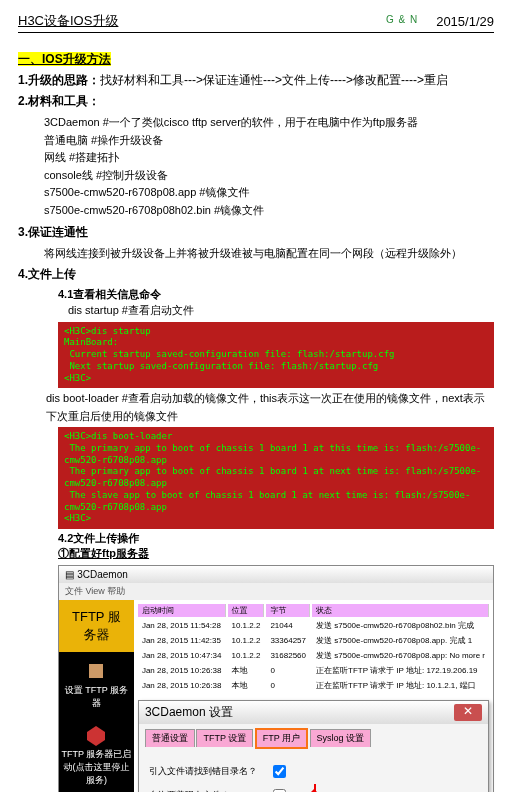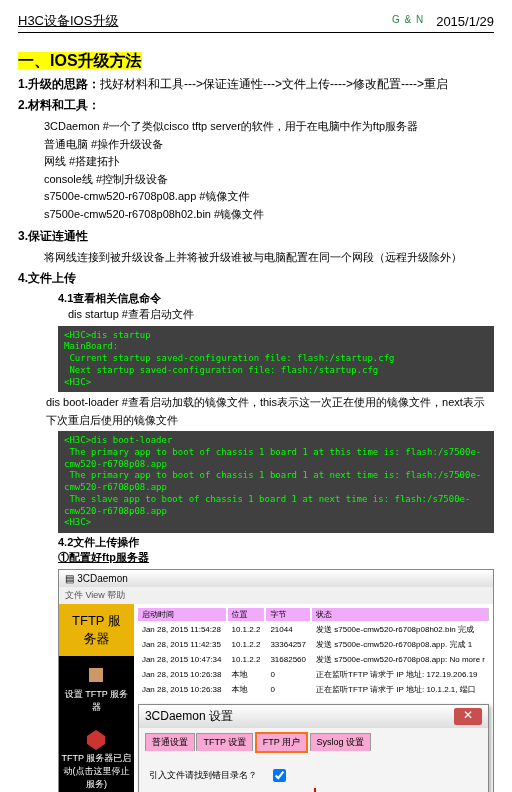--- a/index.html
+++ b/index.html
@@ -1,25 +1,25 @@
 <!DOCTYPE html>
 <html><head>
 <meta charset="utf-8">
 <style>
 body{margin:0;font-family:"Microsoft YaHei",SimSun,sans-serif;font-size:11px;background:#fff;color:#000;width:512px}
 .page{padding:12px 18px}
 .header{display:flex;justify-content:space-between;align-items:center;border-bottom:1px solid #000;padding-bottom:2px;margin-bottom:18px}
 .title{font-size:13px;text-decoration:underline}
 .gn{color:#2a8a3a;font-size:10px;letter-spacing:1px}
 .date{font-size:13px}
-.hl{background:#ffff00;font-weight:bold;font-size:16px;}
+.hl{background:#ffff00;font-weight:bold;font-size:12px;text-decoration:underline}
 .h2{font-weight:bold;font-size:12px;margin:4px 0}
 .ind1{margin-left:26px;font-size:11px;line-height:1.6}
 .ind2{margin-left:40px;font-size:11px;font-weight:bold}
-.term{background:#404040;color:#0f0;font-family:monospace;font-size:9px;padding:4px 6px;margin:2px 0 2px 40px;line-height:1.3;white-space:pre-wrap}
+.term{background:#b91c1c;color:#0f0;font-family:monospace;font-size:9px;padding:4px 6px;margin:2px 0 2px 40px;line-height:1.3;white-space:pre-wrap}
 .app{margin:4px 0 0 40px;border:1px solid #888;background:#f0f0f0}
 .app-title{background:linear-gradient(#fff,#e0e0e0);padding:3px 6px;font-size:10px}
 .app-body{display:flex;height:298px}
 .sidebar{width:120px;background:#000;color:#fff;font-size:9px;text-align:center;overflow:hidden}
 .sidehead{background:#eab308;color:#000;padding:8px;font-size:13px}
 .sideitem{padding:6px 2px;color:#fff}
 .sideicon{width:22px;height:22px;margin:2px auto;display:block}
 .main{flex:1;background:#fff;display:flex;flex-direction:column}
 .logs{font-size:8px;padding:2px}
 .logs th{background:#f0abfc;padding:1px 4px;text-align:left;font-weight:normal;border-right:1px solid #ccc}
@@ -35,21 +35,21 @@
 .row label{width:120px}
 .arrow2{position:absolute;top:35px;left:120px;width:55px;height:60px;border-right:2px solid #e00;border-bottom:2px solid #e00}
 .arrow2:before{content:"";position:absolute;right:-5px;top:0;border:5px solid transparent;border-bottom-color:#e00}
 </style>
 </head>
 <body>
 
 <div class="page">
 <div class="header">
  <span class="title">H3C设备IOS升级</span>
- <span style="display:flex;gap:12px">
+ <span style="display:flex;gap:18px">
   <span class="gn">G &amp; N</span>
   <span class="date">2015/1/29</span>
  </span>
 </div>
 
 <div><span class="hl">一、IOS升级方法</span></div>
 <div class="h2"><span>1.升级的思路：</span><span style="font-weight:normal">找好材料和工具---&gt;保证连通性---&gt;文件上传----&gt;修改配置----&gt;重启</span></div>
 <div class="h2">2.材料和工具：</div>
 <div class="ind1">3CDaemon   #一个了类似cisco tftp server的软件，用于在电脑中作为ftp服务器</div>
 <div class="ind1">普通电脑     #操作升级设备</div>

